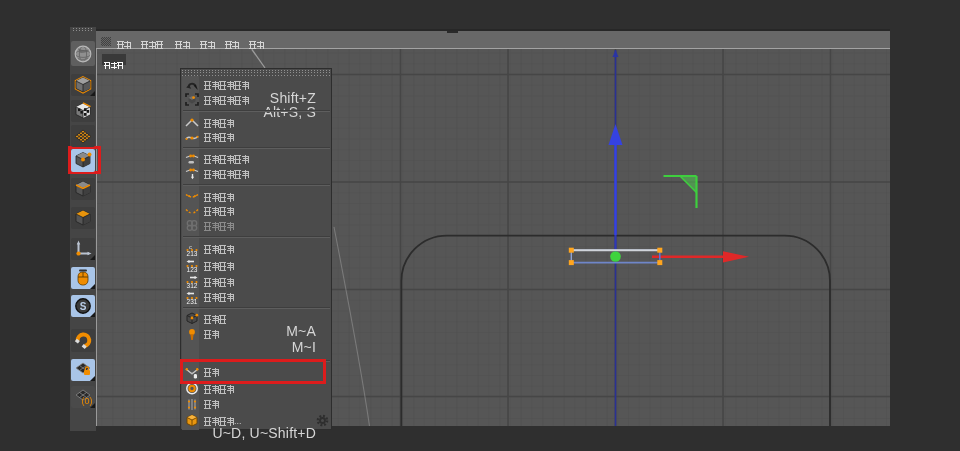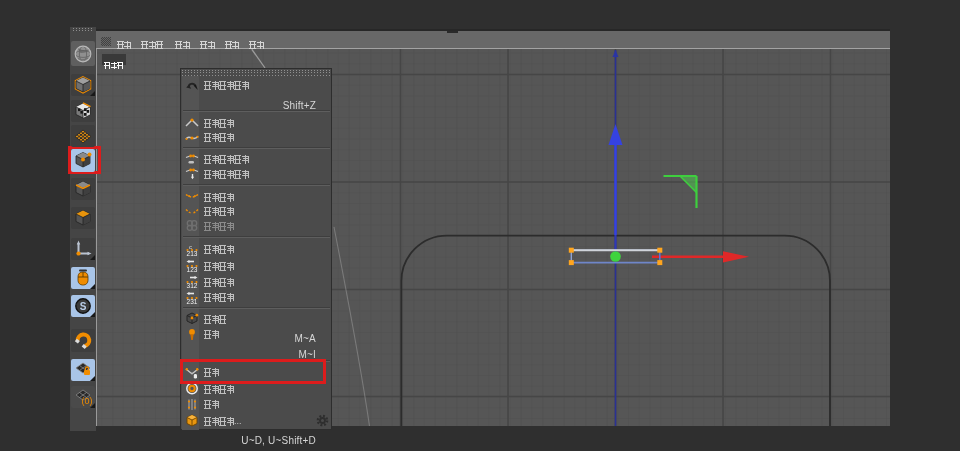--- a/index.html
+++ b/index.html
@@ -15,21 +15,21 @@
 .m,.m2{display:inline-block;width:7px;height:8px;margin-right:0.5px;vertical-align:middle;background-repeat:no-repeat}
 .m{background-image:linear-gradient(#d4d4d4,#d4d4d4),linear-gradient(#d4d4d4,#d4d4d4),linear-gradient(#d4d4d4,#d4d4d4),linear-gradient(#d4d4d4,#d4d4d4),linear-gradient(#d4d4d4,#d4d4d4);
 background-position:0 0,0 3px,0 7px,1px 0,5px 0;background-size:7px 1px,7px 1px,7px 1px,1px 8px,1px 8px}
 .m2{background-image:linear-gradient(#d4d4d4,#d4d4d4),linear-gradient(#d4d4d4,#d4d4d4),linear-gradient(#d4d4d4,#d4d4d4),linear-gradient(#d4d4d4,#d4d4d4);
 background-position:0 1px,0 5px,3px 0,6px 1px;background-size:7px 1px,7px 1px,1px 8px,1px 7px}
 .mw{filter:brightness(1.18)}
 
 .row{position:absolute;left:1px;width:149px;height:15px;line-height:15px;font-size:11px;color:#d2d2d2}
 .row .ic{position:absolute;left:3px;top:1px;width:14px;height:13px}
 .row .tx{position:absolute;left:22px;top:2px;height:11px;line-height:11px;white-space:nowrap}
-.row .sc{position:absolute;right:15px;top:20px;font-size:10px;color:#d6d6d6;letter-spacing:0.2px}
+.row .sc{position:absolute;right:15px;top:13px;font-size:14px;color:#d6d6d6;letter-spacing:0.2px}
 .sep{position:absolute;left:2px;width:147px;height:2px;border-top:1px solid #3e3e3e;border-bottom:1px solid #5e5e5e}
 
 .tb{position:absolute;left:71px;width:24px;height:24px;background:#3e3e3e;border-radius:2px}
 </style></head>
 <body>
 <div id="root">
 
   <div class="abs" style="left:70px;top:27px;width:26px;height:404px;background:#454545"></div>
 
   <div class="abs" style="left:96px;top:29px;width:794px;height:2px;background:#272727"></div>
@@ -214,20 +214,30 @@
     <div class="abs" style="left:1px;top:7px;width:17px;height:354px;background:#545454"></div>
   <div class="row" style="top:8.5px">
         <svg class="ic" viewBox="0 0 14 13">
           <path d="M3.5,8.5 C3.5,4.5 8,3.5 10.5,6.5" stroke="#242424" stroke-width="1.8" fill="none"></path>
           <polygon points="1.2,8.5 6.2,9.8 4,5.8" fill="#242424"></polygon>
           <polygon points="8.5,6.5 12.8,11 11,5.8" fill="#161616"></polygon>
         </svg>
         <span class="tx"><i class="g"></i><i class="g2"></i><i class="g"></i><i class="g2"></i><i class="g"></i><i class="g2"></i></span>
         <span class="sc">Shift+Z</span>
       </div>
+      <div class="row" style="top:23.0px">
+        <svg class="ic" viewBox="0 0 14 13">
+          <path d="M1,4 V1 H4 M10,1 H13 V4 M13,9 V12 H10 M4,12 H1 V9" stroke="#1f1f1f" fill="none" stroke-width="1.7"></path>
+          <polygon points="7,3 10.5,5 7,7 3.5,5" fill="#6e6e6e"></polygon>
+          <path d="M3.5,5 L7,7 L10.5,5 L10.5,8.5 L7,10.5 L3.5,8.5 Z" fill="#474747"></path>
+          <circle cx="8.6" cy="4.6" r="1.4" fill="#f08c00"></circle>
+        </svg>
+        <span class="tx"><i class="g"></i><i class="g2"></i><i class="g"></i><i class="g2"></i><i class="g"></i><i class="g2"></i></span>
+        <span class="sc">Alt+S, S</span>
+      </div>
       <div class="row" style="top:46.0px">
         <svg class="ic" viewBox="0 0 14 13">
           <path d="M1,10 L7,4 L13,10" stroke="#c9c9c9" stroke-width="1.5" fill="none"></path>
           <circle cx="7" cy="4" r="1.6" fill="#f08c00"></circle>
         </svg>
         <span class="tx"><i class="g"></i><i class="g2"></i><i class="g"></i><i class="g2"></i></span>
       </div>
       <div class="row" style="top:60.5px">
         <svg class="ic" viewBox="0 0 14 13">
           <path d="M1,8 C3,5.5 4.5,6 7,7 C9.5,8 11,7.5 13,5.5" stroke="#c9c9c9" stroke-width="1.5" fill="none"></path>

